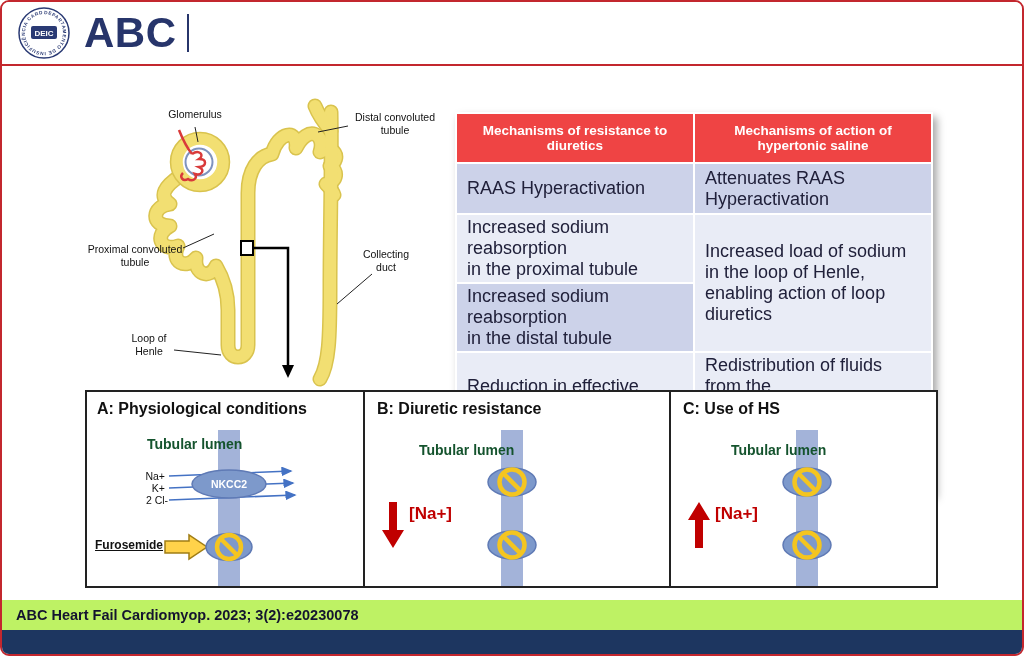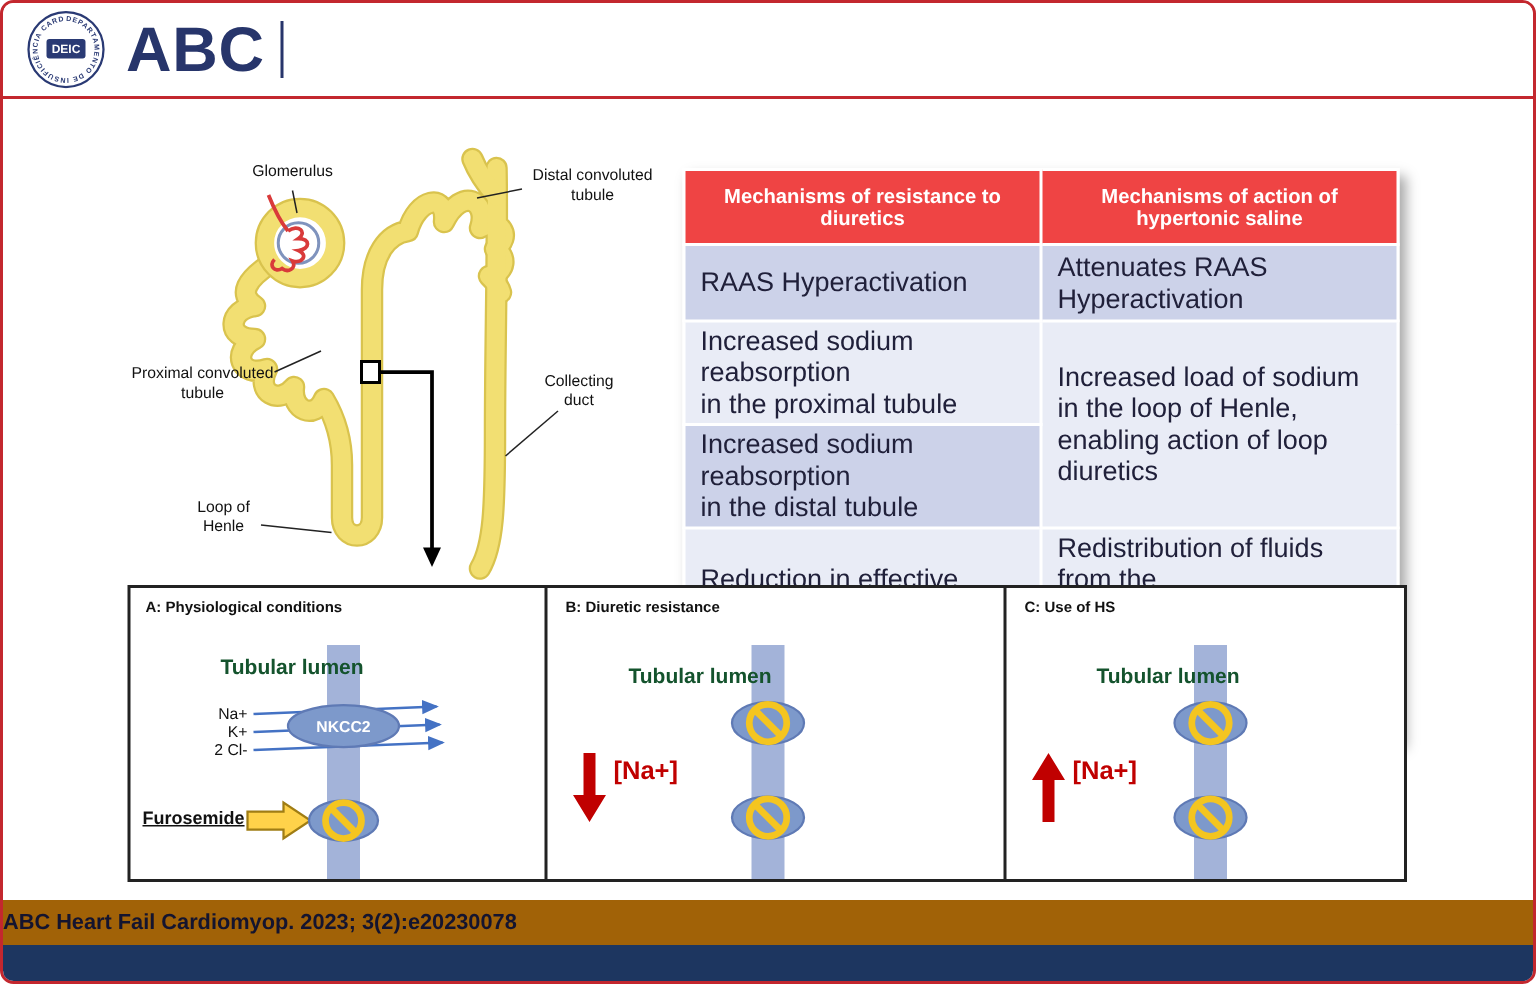--- a/index.html
+++ b/index.html
@@ -32,29 +32,29 @@
                  white-space:pre-line;border:2.5px solid #fff;margin-top:21px;}
   .cell-dark{background:#ccd2e9;}
   .cell-light{background:#e9ecf6;}
   
   .panels{position:absolute;left:83px;top:388px;width:853px;height:198px;border:2px solid #222;
           display:flex;background:#fff;box-sizing:border-box;}
   .panel{position:relative;height:100%;box-sizing:border-box;}
   .panel-b,.panel-c{border-left:2px solid #222;}
   .panel-a{width:276px;} .panel-b{width:306px;} .panel-c{flex:1;}
   .panel svg{position:absolute;left:0;top:0;}
-  .panel-title{position:absolute;font-size:10px;font-weight:bold;color:#111;white-space:nowrap;}
+  .panel-title{position:absolute;font-size:16px;font-weight:bold;color:#111;white-space:nowrap;}
   .lumen{position:absolute;font-size:14px;font-weight:bold;color:#14532d;margin-left:40px;}
   .ion{position:absolute;width:40px;text-align:right;font-size:10.5px;color:#111;}
   .furosemide{position:absolute;left:8px;top:146px;font-size:12px;font-weight:bold;
               text-decoration:underline;color:#111;}
   .na-label{position:absolute;left:44px;top:112px;font-size:17px;font-weight:bold;color:#c00000;}
   
-  .cite-bar{position:absolute;left:0;bottom:24px;width:100%;height:30px;background:#a16207;
-            display:flex;align-items:center;box-sizing:border-box;}
+  .cite-bar{position:absolute;left:0;bottom:24px;width:100%;height:30px;background:#bef264;
+            display:flex;align-items:center;padding-left:14px;box-sizing:border-box;}
   .cite-text{font-size:14.5px;font-weight:bold;color:#14142f;}
   .navy-bar{position:absolute;left:0;bottom:0;width:100%;height:24px;background:#1d3660;}
 </style>
 </head>
 <body>
 
 <div class="page">
 
   <div class="hdr">
     <div class="logos">
@@ -185,21 +185,21 @@
         <g>
           <ellipse cx="142" cy="155" rx="23" ry="13.5" fill="#7d99cb" stroke="#5f7ab5" stroke-width="1.5"></ellipse>
           <circle cx="142" cy="155" r="12" fill="none" stroke="#f4c520" stroke-width="4.5"></circle>
           <line x1="133.5" y1="146.5" x2="150.5" y2="163.5" stroke="#f4c520" stroke-width="4.5"></line>
         </g>
       </svg>
       <div class="panel-title" style="left:10px;top:8px;">A: Physiological conditions</div>
       <div class="lumen" style="left:20px;top:44px;">Tubular lumen</div>
       <div class="ion" style="left:38px;top:78px;">Na+</div>
       <div class="ion" style="left:38px;top:90px;">K+</div>
-      <div class="ion" style="left:38px;top:102px;">2 Cl-</div>
+      <div class="ion" style="left:50px;top:102px;text-align:center;">2 Cl-</div>
       <div class="furosemide">Furosemide</div>
     </div>
 
     <div class="panel panel-b">
       <svg width="304" height="194" viewBox="0 0 304 194">
         <rect x="136" y="38" width="22" height="156" fill="#a3b3d9"></rect>
         <g>
           <ellipse cx="147" cy="90" rx="24" ry="14" fill="#7d99cb" stroke="#5f7ab5" stroke-width="1.5"></ellipse>
           <circle cx="147" cy="90" r="12.5" fill="none" stroke="#f4c520" stroke-width="4.5"></circle>
           <line x1="138" y1="81" x2="156" y2="99" stroke="#f4c520" stroke-width="4.5"></line>

